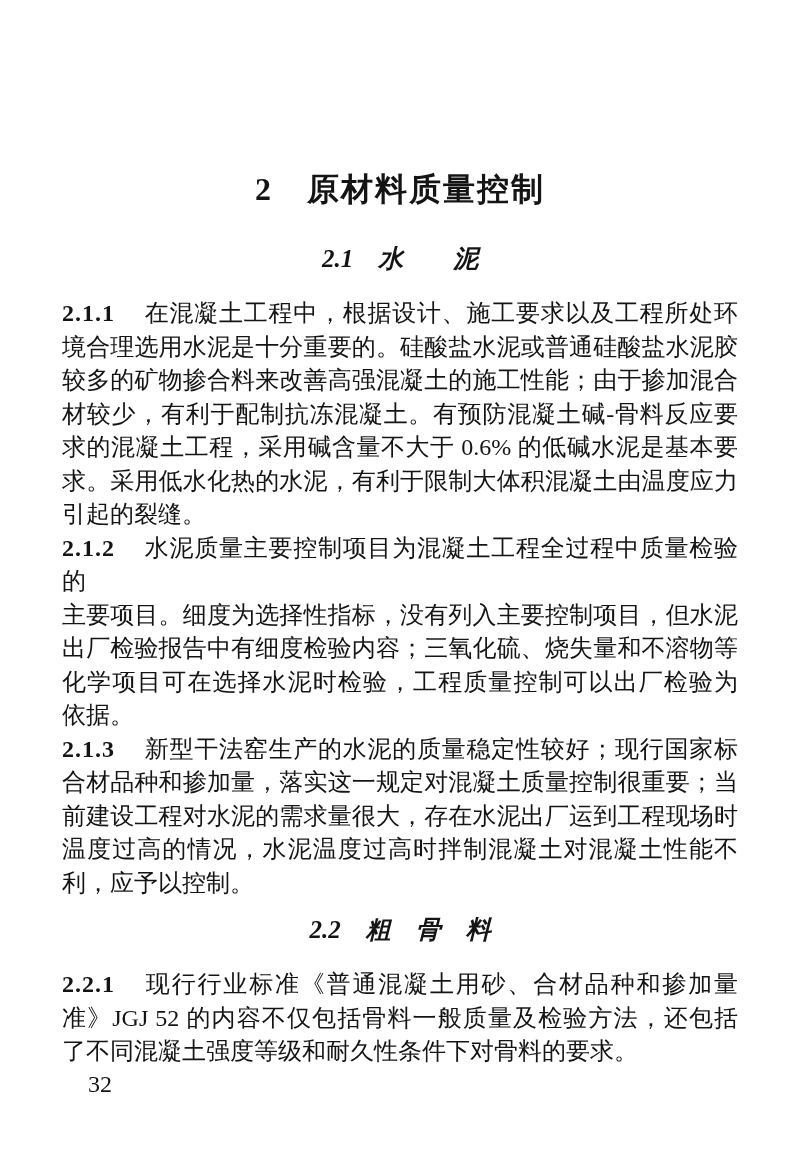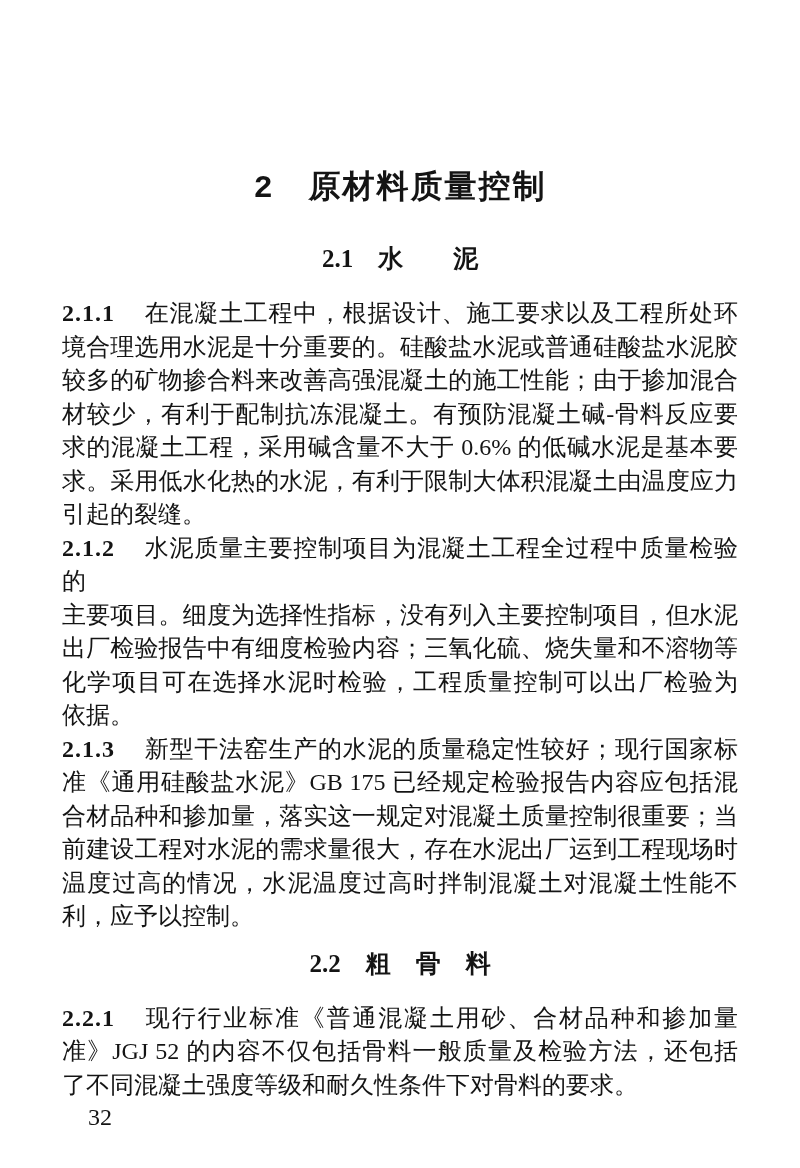--- a/index.html
+++ b/index.html
@@ -18,27 +18,27 @@
     width: 676px;
     padding: 0 62px;
   }
   .chapter-title {
     padding-top: 149px;
     text-align: center;
     font-size: 32px;
     font-weight: bold;
     line-height: 38px;
     letter-spacing: 2px;
-    font-family: Liberation Mono, monospace;
   }
   .section-heading {
     text-align: center;
     font-size: 25px;
     font-weight: bold;
     line-height: 34px;
+    font-style: italic;
   }
   .section-heading.first {
     margin-top: 34px;
   }
   .section-heading.second {
     margin-top: 13px;
   }
   .para {
     margin: 0;
   }
@@ -93,21 +93,20 @@
   <div class="para">
     <div class="line"><span class="pnum">2.1.2</span><span>水泥质量主要控制项目为混凝土工程全过程中质量检验的</span></div>
     <div class="line">主要项目。细度为选择性指标，没有列入主要控制项目，但水泥</div>
     <div class="line">出厂检验报告中有细度检验内容；三氧化硫、烧失量和不溶物等</div>
     <div class="line">化学项目可在选择水泥时检验，工程质量控制可以出厂检验为</div>
     <div class="line last">依据。</div>
   </div>
 
   <div class="para">
     <div class="line"><span class="pnum">2.1.3</span><span>新型干法窑生产的水泥的质量稳定性较好；现行国家标</span></div>
-    <div class="line">准《通用硅酸盐水泥》GB 175 已经规定检验报告内容应包括混</div>
     <div class="line">合材品种和掺加量，落实这一规定对混凝土质量控制很重要；当</div>
     <div class="line">前建设工程对水泥的需求量很大，存在水泥出厂运到工程现场时</div>
     <div class="line">温度过高的情况，水泥温度过高时拌制混凝土对混凝土性能不</div>
     <div class="line last">利，应予以控制。</div>
   </div>
 
   <h2 class="section-heading second">2.2　粗　骨　料</h2>
 
   <div class="para after-heading-2">
     <div class="line"><span class="pnum">2.2.1</span><span>现行行业标准《普通混凝土用砂、合材品种和掺加量</span></div>

